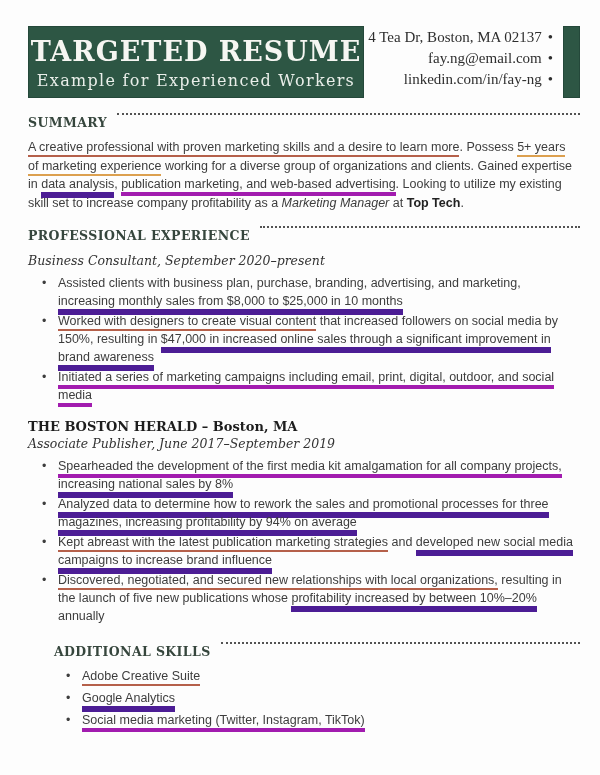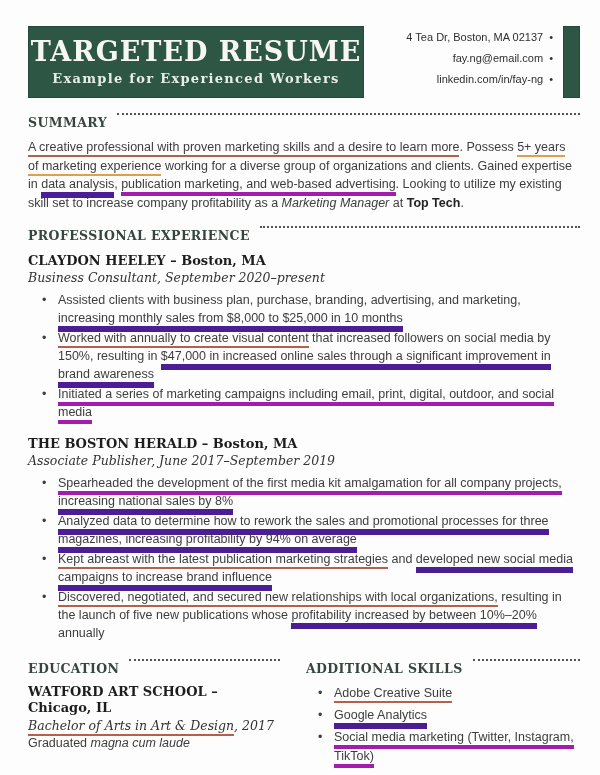--- a/index.html
+++ b/index.html
@@ -18,25 +18,25 @@
   .banner {
     width:336px; height:72px;
     background:#2d5644;
     color:#f6f6f2;
     text-align:center;
     padding-top:9px;
     font-family:"DejaVu Serif", serif;
     box-shadow:0 0 0 1px #24483a inset;
   }
   .banner-title { font-size:27px; font-weight:bold; letter-spacing:1px; line-height:33px; white-space:nowrap; }
-  .banner-sub   { font-size:13px; font-weight:bold; letter-spacing:1.3px; margin-top:3px; color:#e9eee9; }
+  .banner-sub   { font-size:16px; font-weight:normal; letter-spacing:1.3px; margin-top:3px; color:#e9eee9; }
   .contact {
     flex:1; text-align:right;
-    font-family:Liberation Sans, sans-serif;
-    font-size:11px; line-height:21px; color:#2e2e2e;
+    font-family:Liberation Serif, serif;
+    font-size:15px; line-height:21px; color:#2e2e2e;
     padding-top:1px; padding-right:10px;
   }
   .cdot { margin-left:6px; color:#2e2e2e; }
   .accent-bar { width:17px; height:72px; background:#2d5644; box-shadow:0 0 0 1px #24483a inset; }
 
   
   .section-head { display:flex; align-items:flex-start; }
   .section-head .label {
     font-family:"DejaVu Serif", serif;
     font-weight:bold; font-size:12.5px;
@@ -101,30 +101,29 @@
   <span class="rule"></span>
 </div>
 <p class="summary-para"><span class="u-red">A creative professional with proven marketing skills and a desire to learn more</span><span>. Possess </span><span class="u-orange">5+ years of marketing experience</span><span> working for a diverse group of organizations and clients. Gained expertise in </span><span class="u-yellow">data analysis</span><span>, </span><span class="u-green">publication marketing, and web-based advertising</span><span>. Looking to utilize my existing skill set to increase company profitability as a </span><span class="it">Marketing Manager</span><span> at </span><span class="bd">Top Tech</span><span>.</span></p>
 
 <div class="section-head mt-exp">
   <span class="label">PROFESSIONAL EXPERIENCE</span>
   <span class="rule"></span>
 </div>
 
 <div class="job">
-  <div class="company">CLAYDON HEELEY – Boston, MA</div>
   <div class="role">Business Consultant, September 2020–present</div>
   <ul class="bullets">
     <li>
         <span class="marker">•</span>
         <span class="btext"><span>Assisted clients with business plan, purchase, branding, advertising, and marketing, </span><span class="u-yellow">increasing monthly sales from $8,000 to $25,000 in 10 months</span></span>
       </li>
     <li>
         <span class="marker">•</span>
-        <span class="btext"><span class="u-red">Worked with annually to create visual content</span><span> that increased followers on social media by 150%, resulting in </span><span class="u-yellow">$47,000 in increased online sales through a significant improvement in brand awareness</span></span>
+        <span class="btext"><span class="u-red">Worked with designers to create visual content</span><span> that increased followers on social media by 150%, resulting in </span><span class="u-yellow">$47,000 in increased online sales through a significant improvement in brand awareness</span></span>
       </li>
     <li>
         <span class="marker">•</span>
         <span class="btext"><span class="u-green">Initiated a series of marketing campaigns including email, print, digital, outdoor, and social media</span></span>
       </li>
   </ul>
 </div>
 
 <div class="job">
   <div class="company">THE BOSTON HERALD – Boston, MA</div>
@@ -143,29 +142,20 @@
         <span class="btext"><span class="u-red">Kept abreast with the latest publication marketing strategies</span><span> and </span><span class="u-yellow">developed new social media campaigns to increase brand influence</span></span>
       </li>
     <li>
         <span class="marker">•</span>
         <span class="btext"><span class="u-red">Discovered, negotiated, and secured new relationships with local organizations,</span><span> resulting in the launch of five new publications whose </span><span class="u-yellow">profitability increased by between 10%–20%</span><span> annually</span></span>
       </li>
   </ul>
 </div>
 
 <div class="bottom">
-  <div class="col-left">
-    <div class="section-head">
-      <span class="label">EDUCATION</span>
-      <span class="rule"></span>
-    </div>
-    <div class="school">WATFORD ART SCHOOL – Chicago, IL</div>
-    <div class="degree"><span class="u-red">Bachelor of Arts in Art &amp; Design</span><span>, 2017</span></div>
-    <div class="gradnote"><span>Graduated </span><span class="it">magna cum laude</span></div>
-  </div>
 
   <div class="col-right">
     <div class="section-head">
       <span class="label">ADDITIONAL SKILLS</span>
       <span class="rule"></span>
     </div>
     <ul class="skills">
       <li>
           <span class="marker">•</span>
           <span class="btext"><span class="u-red">Adobe Creative Suite</span></span>

